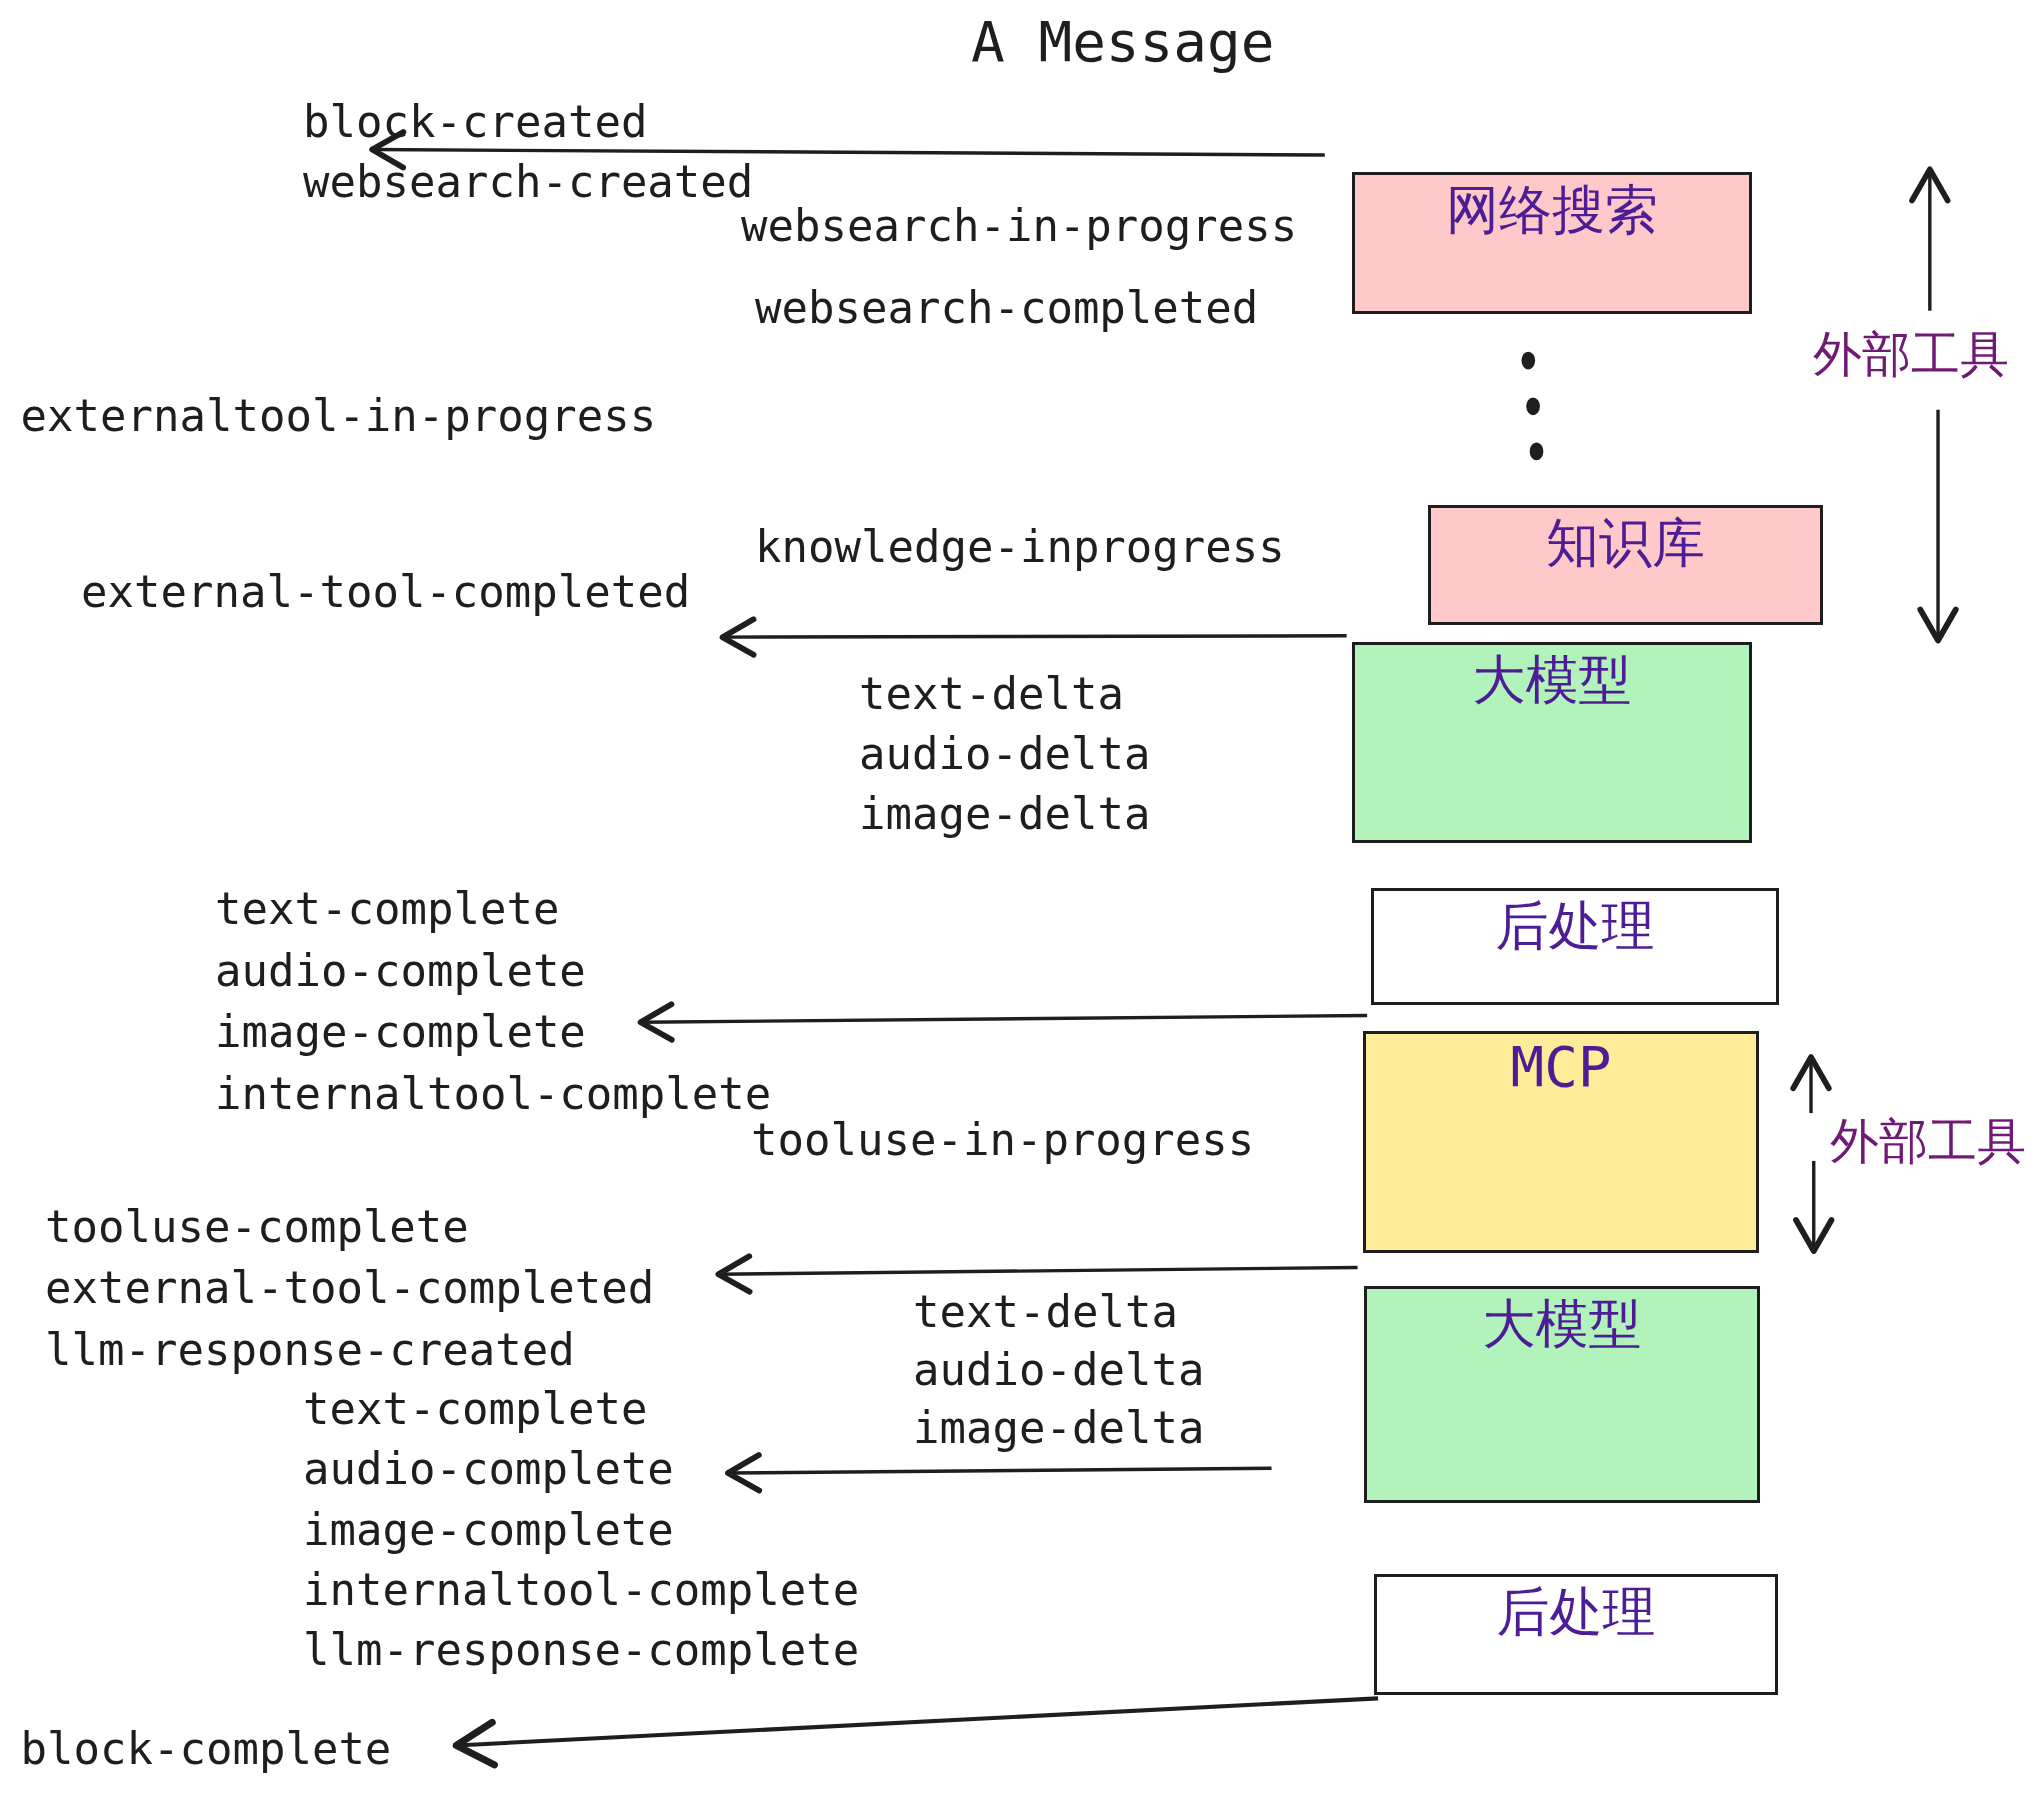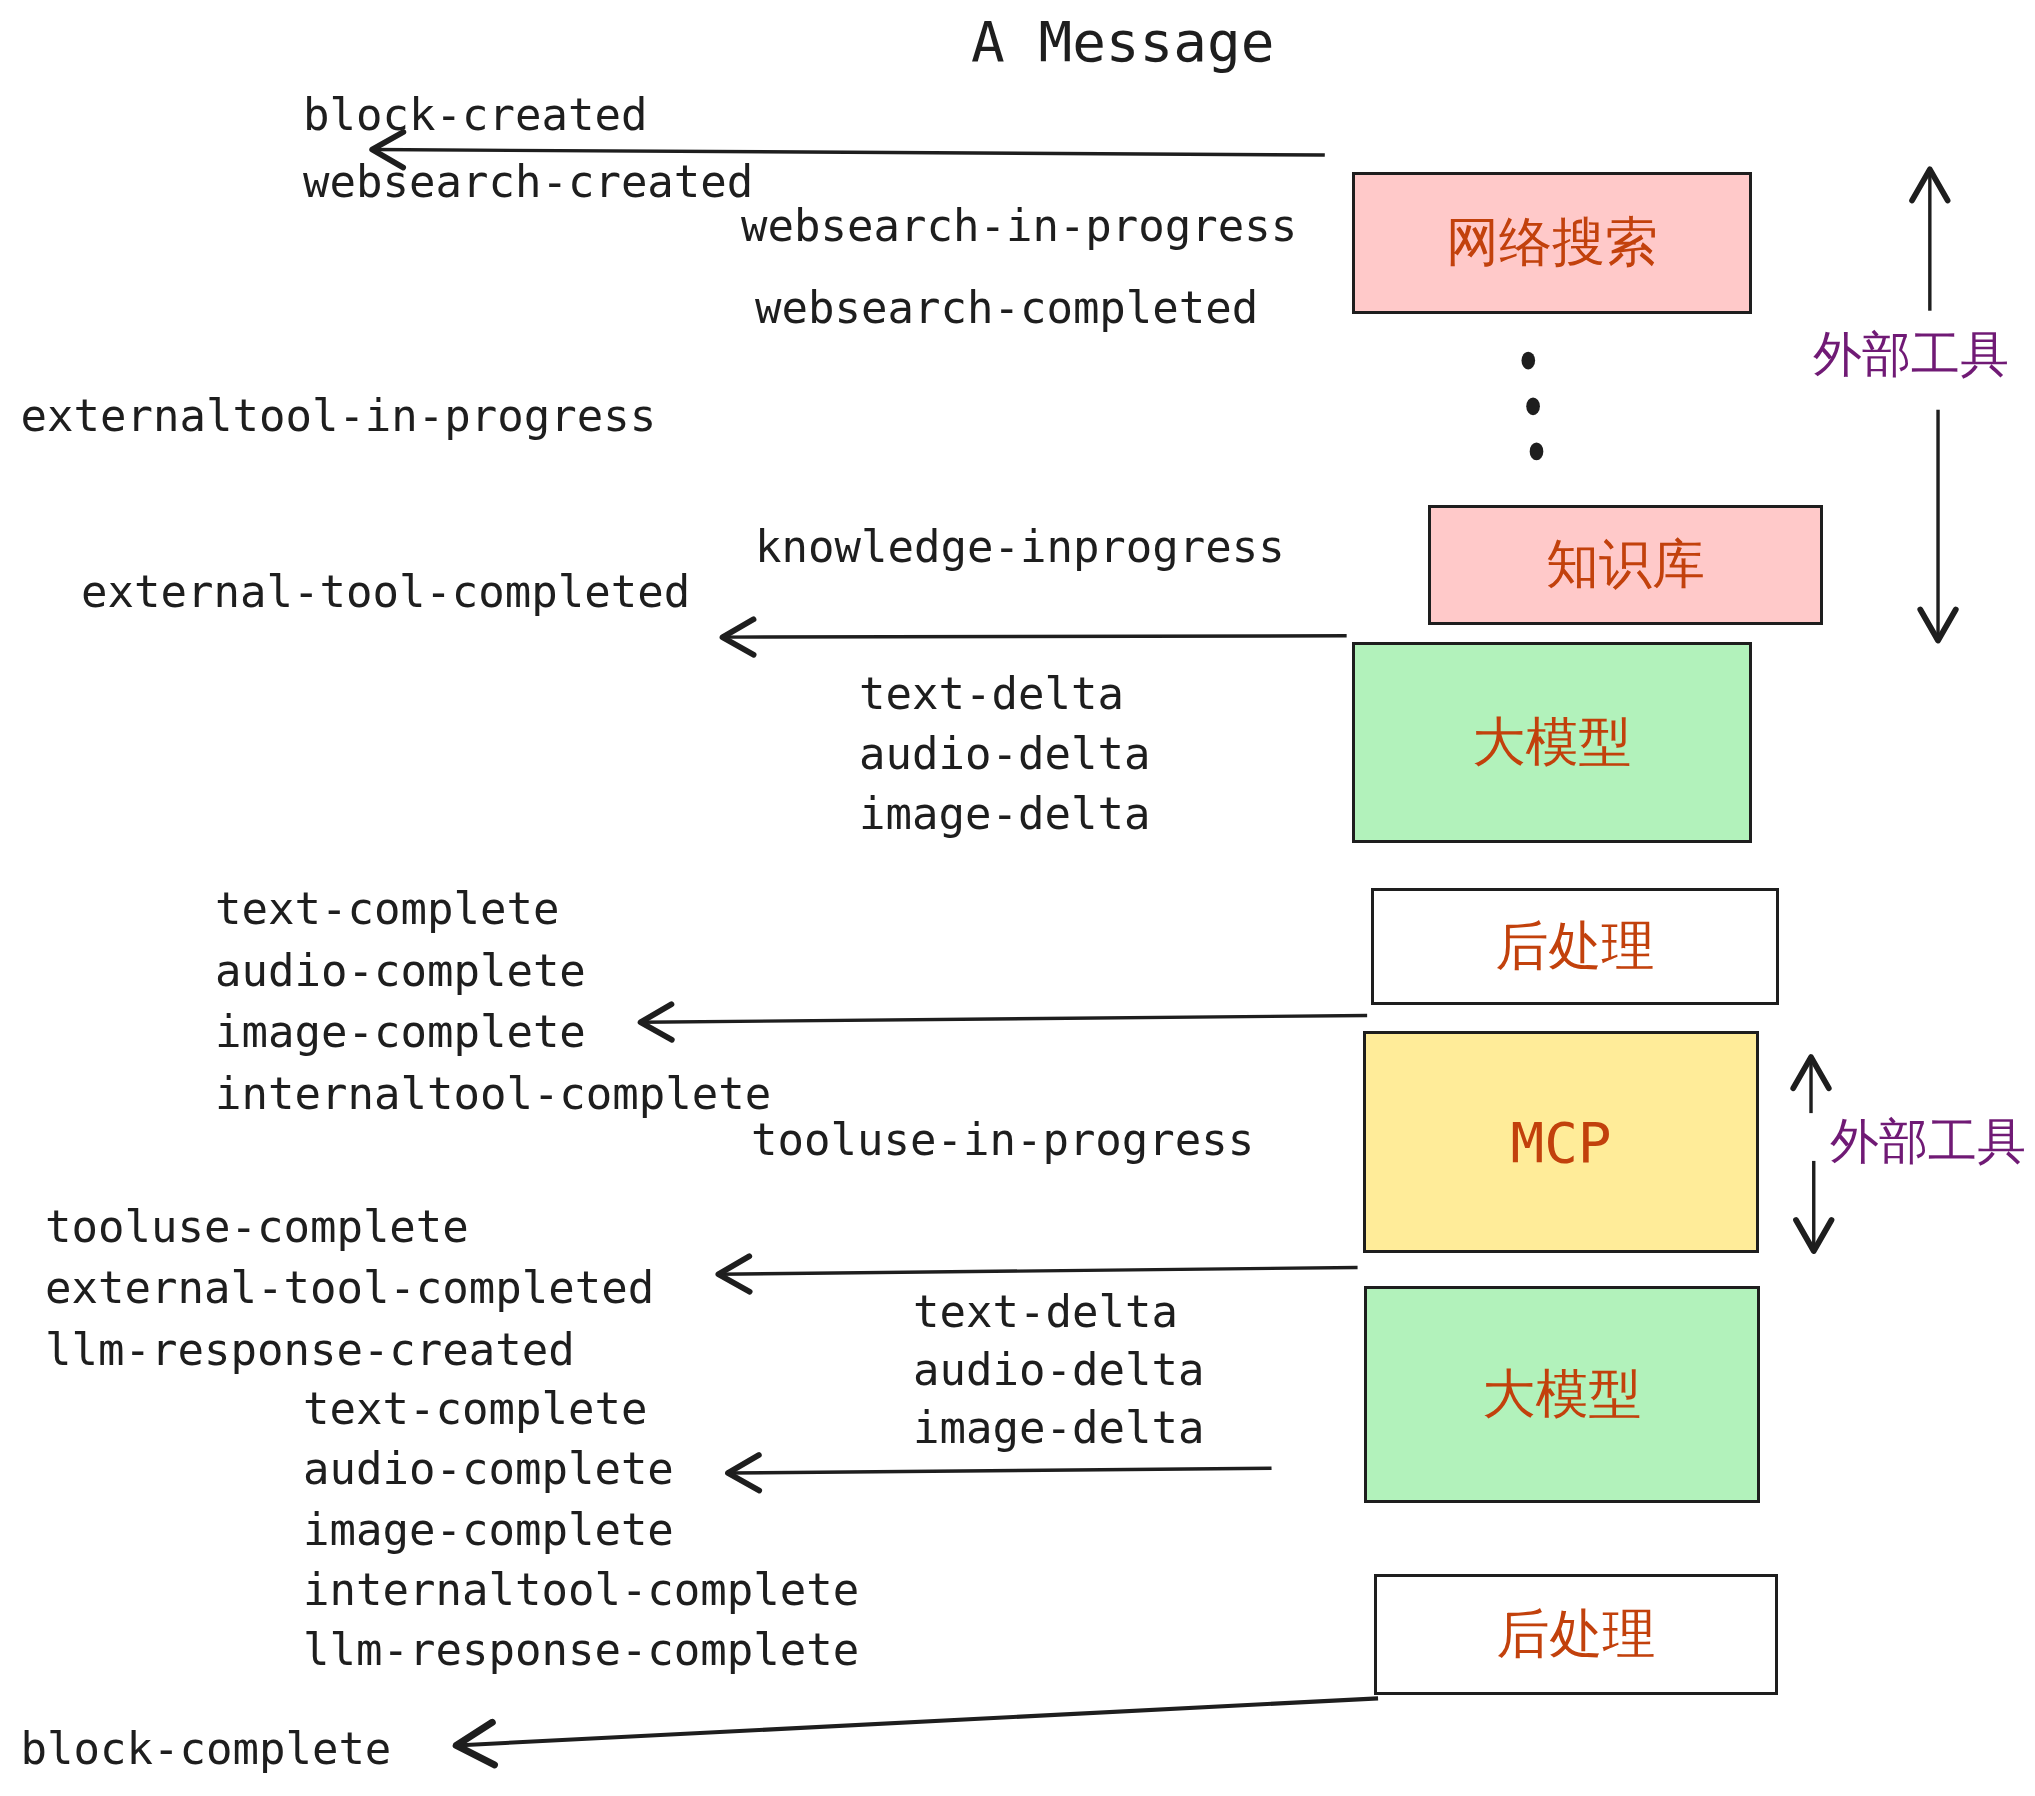--- a/index.html
+++ b/index.html
@@ -38,25 +38,25 @@
     font-size: 56px;
     color: #1e1e1e;
     white-space: nowrap;
   }
   
   .box {
     position: absolute;
     box-sizing: border-box;
     border: 3.4px solid #1e1e1e;
     display: flex;
-    align-items: center;
+    align-items: flex-start;
     justify-content: center;
     font-family: "DejaVu Sans", sans-serif;
     font-size: 53px;
-    color: #c2410c;
+    color: #4c1d95;
     white-space: nowrap;
   }
   .box.pink   { background: #ffc9c9; }
   .box.green  { background: #b2f2bb; }
   .box.yellow { background: #ffec99; }
   .box.white  { background: #ffffff; }
   .box.mono   { font-family: "DejaVu Sans Mono", monospace; font-size: 56px; }
   
   .side-label {
     position: absolute;
@@ -94,21 +94,21 @@
 
     <g>
       <ellipse cx="2238" cy="528" rx="10" ry="13" fill="#1e1e1e"></ellipse>
       <ellipse cx="2245" cy="595" rx="10" ry="13" fill="#1e1e1e"></ellipse>
       <ellipse cx="2250" cy="661" rx="10" ry="13" fill="#1e1e1e"></ellipse>
     </g>
   </svg>
 
   <div class="title" style="left:971px; top:41px">A Message</div>
 
-  <div class="ev" style="left:303px;  top:114px">block-created</div>
+  <div class="ev" style="left:303px;  top:121px">block-created</div>
   <div class="ev" style="left:303px;  top:181px">websearch-created</div>
   <div class="ev" style="left:741px; top:225px">websearch-in-progress</div>
   <div class="ev" style="left:755px; top:307px">websearch-completed</div>
   <div class="ev" style="left:755px; top:546px">knowledge-inprogress</div>
   <div class="ev" style="left:20.5px;   top:415px">externaltool-in-progress</div>
   <div class="ev" style="left:81px;  top:591px">external-tool-completed</div>
 
   <div class="ev" style="left:859px; top:693px">text-delta</div>
   <div class="ev" style="left:859px; top:753px">audio-delta</div>
   <div class="ev" style="left:859px; top:813px">image-delta</div>

